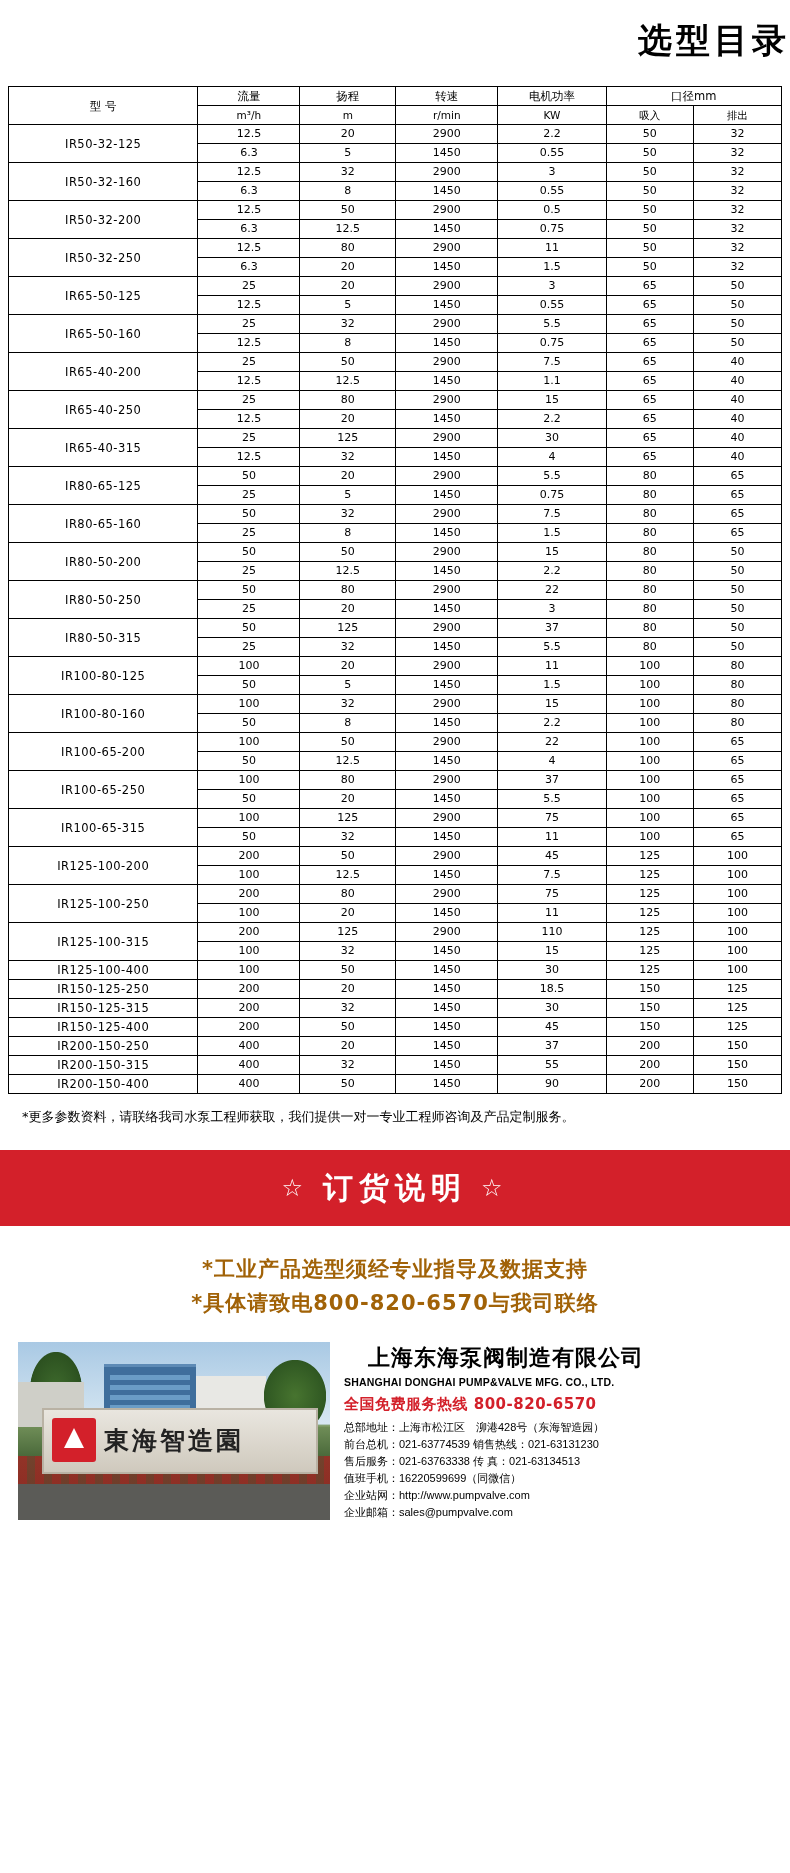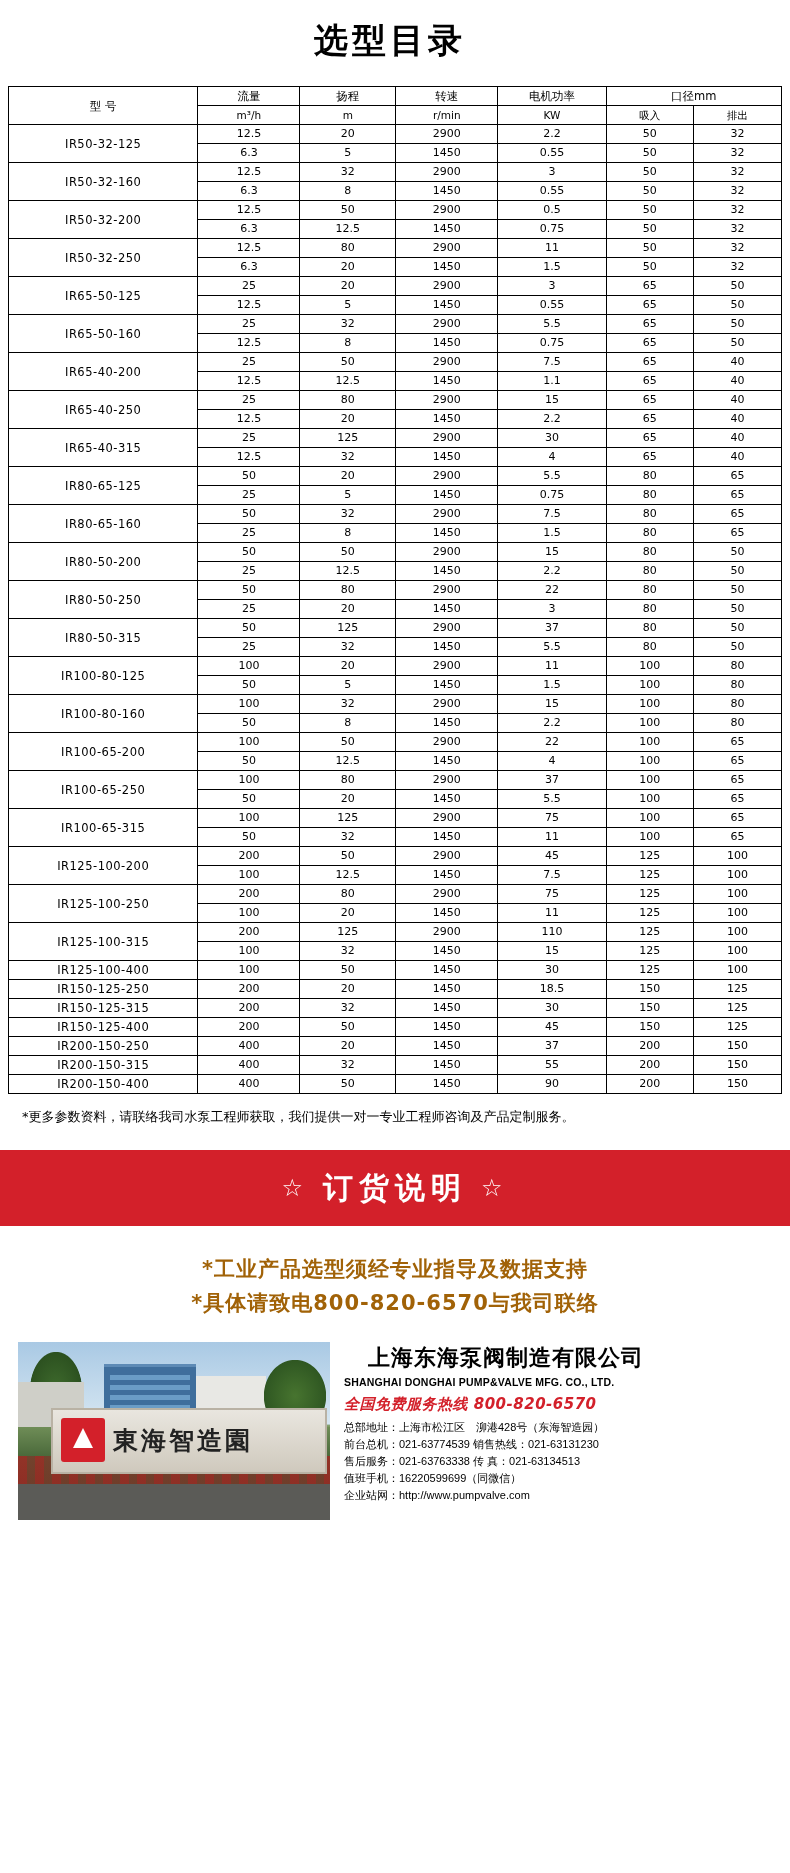--- a/index.html
+++ b/index.html
@@ -6,25 +6,25 @@
   body{
     width:790px;
     background:#ffffff;
     font-family:"Liberation Sans","DejaVu Sans",sans-serif;
     color:#000;
   }
   .page{width:790px;position:relative;}
 
   
   .title{
-    text-align:center;
+    text-align:right;
     font-size:34px;
     font-weight:bold;
     letter-spacing:4px;
-    padding:18px 10px 22px 0;
+    padding:18px 0 22px 0;
     font-family:"DejaVu Sans","Liberation Sans",sans-serif;
   }
 
   
   .table-wrap{padding:0 8px;}
   table.spec{
     width:100%;
     border-collapse:collapse;
     table-layout:fixed;
     font-size:11px;
@@ -112,34 +112,34 @@
   .photo .sky{position:absolute;left:0;top:0;width:100%;height:46%;background:linear-gradient(#a9c9e4,#d7e7f2);}
   .photo .bld-blue{position:absolute;left:86px;top:22px;width:92px;height:62px;background:#3f6e9c;border-top:3px solid #5d8ab5;}
   .photo .bld-blue:after{content:"";position:absolute;left:6px;top:8px;width:80px;height:40px;background:repeating-linear-gradient(to bottom,#6a9cc6 0 5px,#3f6e9c 5px 10px);}
   .photo .bld-white{position:absolute;left:178px;top:34px;width:70px;height:50px;background:#e8e8e4;}
   .photo .bld-left{position:absolute;left:0px;top:40px;width:66px;height:46px;background:#cfcfc8;}
   .photo .tree1{position:absolute;left:12px;top:10px;width:52px;height:78px;background:radial-gradient(ellipse at 50% 50%,#3f6b2d 0%,#2c5120 70%,rgba(44,81,32,0) 72%);}
   .photo .tree2{position:absolute;left:246px;top:18px;width:62px;height:72px;background:radial-gradient(ellipse at 50% 50%,#47742f 0%,#2f5722 70%,rgba(47,87,34,0) 72%);}
   .photo .ground{position:absolute;left:0;bottom:0;width:100%;height:52%;background:linear-gradient(#6f8d57,#4c6b3c 30%,#3a4f2c 55%,#2f3d24 100%);}
   .photo .road{position:absolute;left:0;bottom:0;width:100%;height:20%;background:#5b5b57;}
   .photo .flowers{position:absolute;left:0;bottom:20%;width:100%;height:16%;background:repeating-linear-gradient(90deg,#9e2a24 0 9px,#7a3b2a 9px 17px);opacity:.85;}
-  .photo .signboard{position:absolute;left:33px;top:66px;width:272px;height:62px;background:linear-gradient(#e9e6df,#cfc9bd);border:2px solid #b9b2a4;}
+  .photo .signboard{position:absolute;left:24px;top:66px;width:272px;height:62px;background:linear-gradient(#e9e6df,#cfc9bd);border:2px solid #b9b2a4;}
   .photo .signboard .logo{position:absolute;left:8px;top:8px;width:44px;height:44px;background:#d3202a;border-radius:3px;}
   .photo .signboard .logo:after{content:"";position:absolute;left:12px;top:10px;width:0;height:0;border-left:10px solid transparent;border-right:10px solid transparent;border-bottom:20px solid #fff;}
   .photo .signboard .txt{position:absolute;left:60px;top:14px;color:#222;font-size:25px;font-weight:bold;letter-spacing:3px;font-family:"DejaVu Sans","Liberation Sans",sans-serif;}
 
   .fco{flex:1;padding-top:2px;}
   .co-cn{
     font-size:22px;font-weight:bold;letter-spacing:1px;line-height:28px;
     font-family:"DejaVu Sans","Liberation Sans",sans-serif;
     margin-left:24px;
   }
   .co-en{font-size:10.5px;font-weight:bold;letter-spacing:0.2px;line-height:16px;margin-top:2px;}
   .hotline{color:#d3202a;font-size:15px;font-weight:bold;line-height:24px;margin-top:2px;letter-spacing:0.5px;
-    font-family:"DejaVu Sans","Liberation Sans",sans-serif;font-style:italic;}
+    font-family:"DejaVu Sans","Liberation Sans",sans-serif;}
   .contact{margin-top:3px;}
   .contact div{font-size:11px;line-height:17px;font-family:Liberation Sans, sans-serif;}
 </style>
 </head>
 <body>
 
 <div class="page">
 
   <div class="title">选型目录</div>
 
@@ -649,17 +649,18 @@
     <div class="fco">
       <div class="co-cn">上海东海泵阀制造有限公司</div>
       <div class="co-en">SHANGHAI DONGHAI PUMP&amp;VALVE MFG. CO., LTD.</div>
       <div class="hotline">全国免费服务热线  800-820-6570</div>
       <div class="contact" id="contact-list">
           <div>总部地址：上海市松江区　泖港428号（东海智造园）</div>
           <div>前台总机：021-63774539  销售热线：021-63131230</div>
           <div>售后服务：021-63763338  传    真：021-63134513</div>
           <div>值班手机：16220599699（同微信）</div>
           <div>企业站网：http://www.pumpvalve.com</div>
+          <div>企业邮箱：sales@pumpvalve.com</div>
         </div>
     </div>
   </div>
 
 </div>
 
 </body></html>

